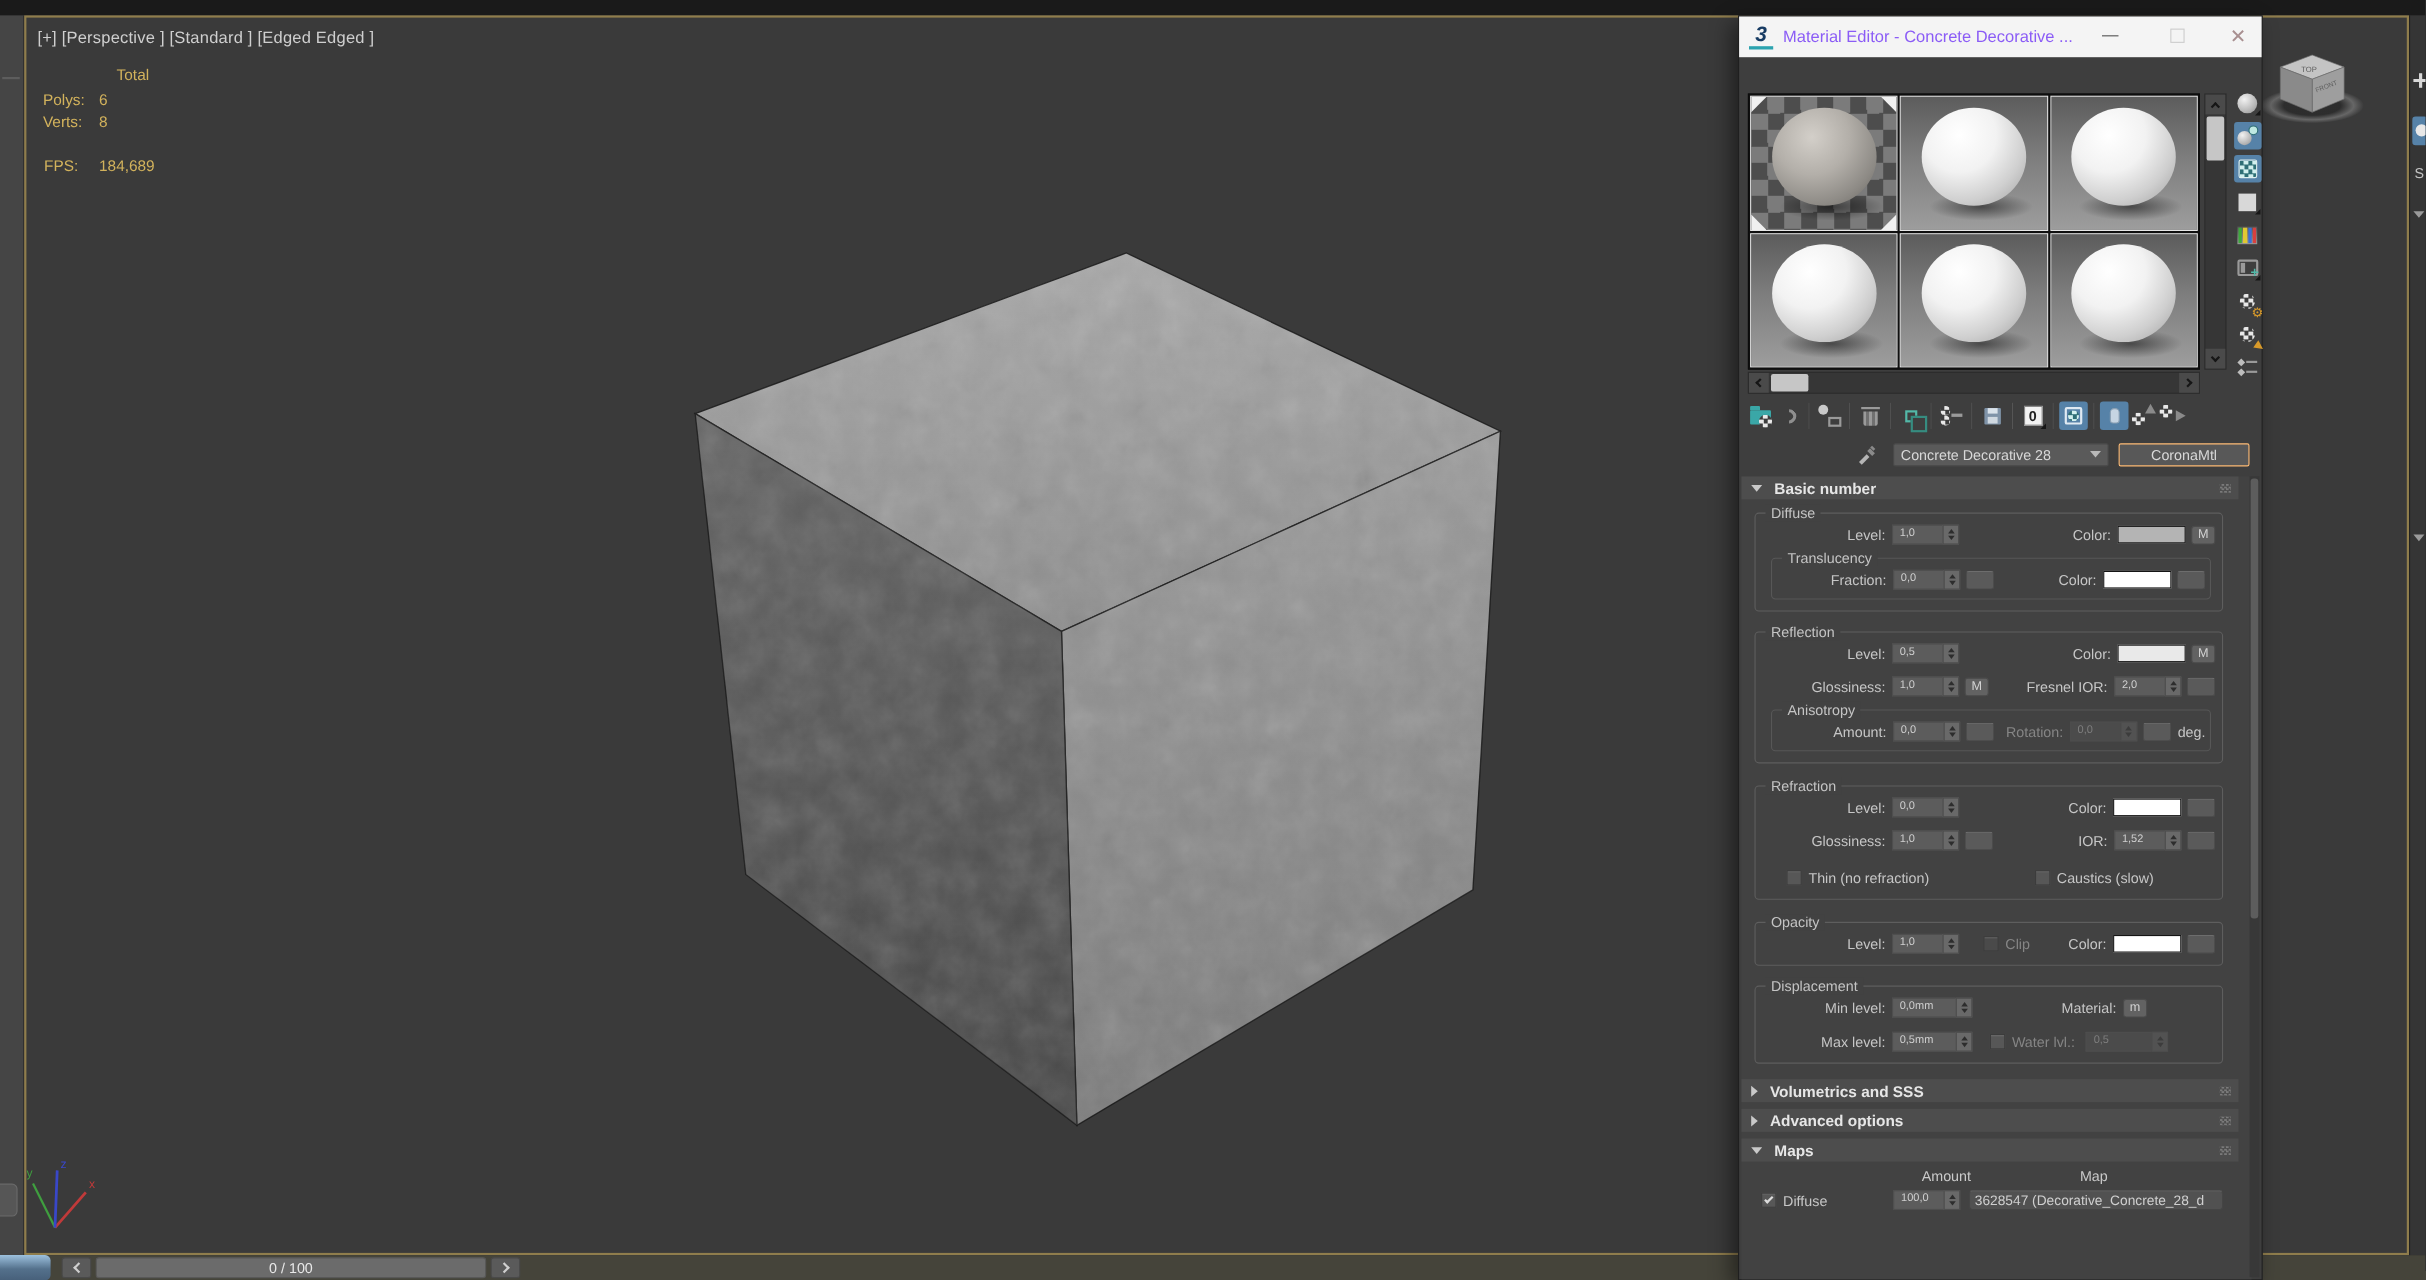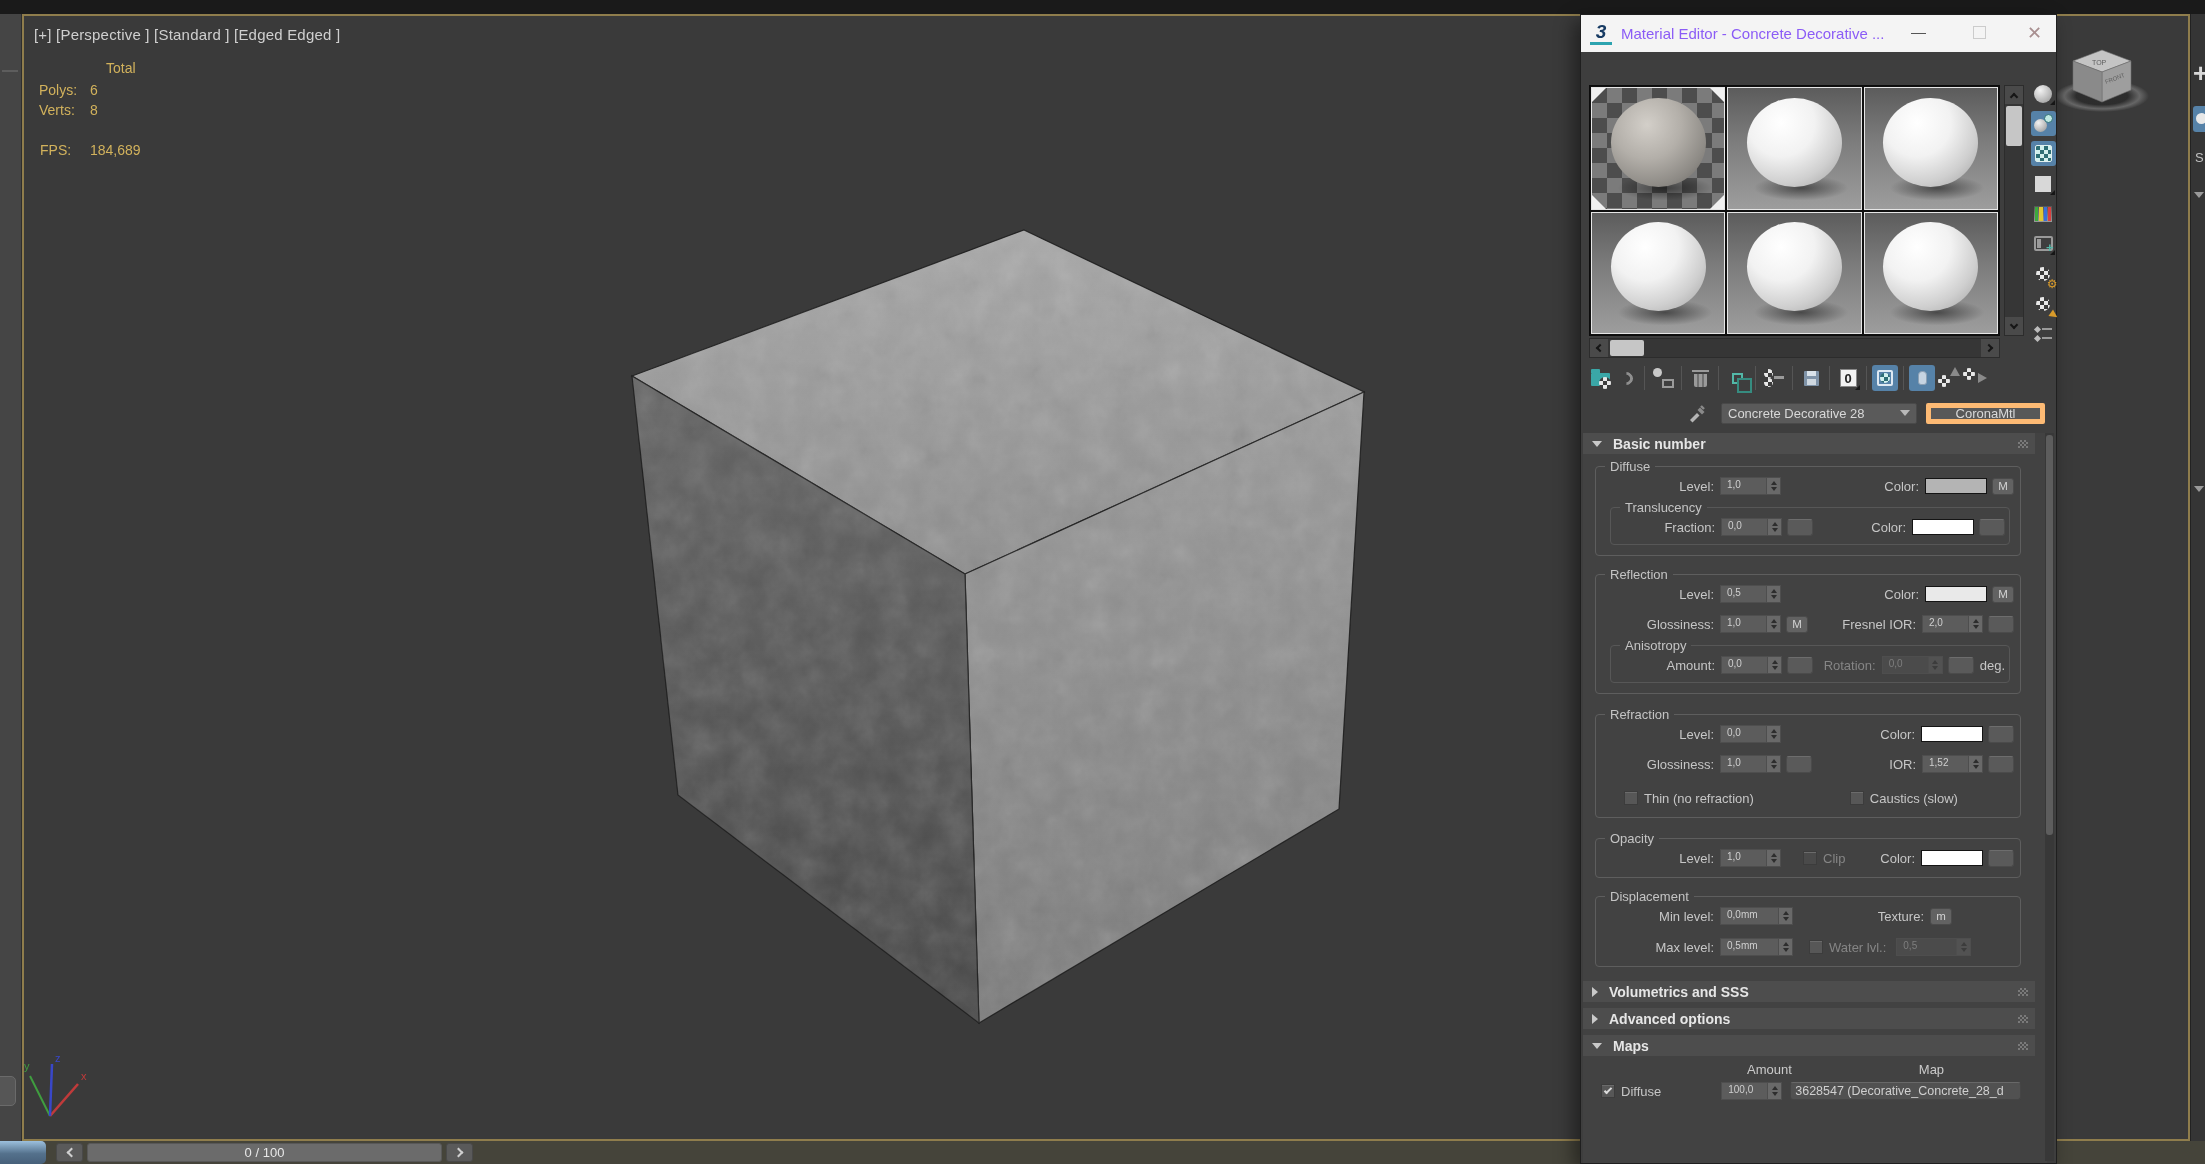--- a/index.html
+++ b/index.html
@@ -137,21 +137,21 @@
   .showvp { width:16px; height:16px; border:2px solid #dfe9f2; border-radius:2px; display:flex; align-items:center; justify-content:center; }
   .cyl { width:9px; height:14px; background:#c6d4e2; border-radius:4px 4px 3px 3px; border:1px solid #8ba0b4; }
   .garr { width:0; height:0; border-bottom:9px solid #8a8a8a; border-left:5px solid transparent; border-right:5px solid transparent; position:absolute; right:1px; top:2px; }
   .garr2 { width:0; height:0; border-left:9px solid #8a8a8a; border-top:5px solid transparent; border-bottom:5px solid transparent; position:absolute; right:0; top:8px; }
   
   .namerow { position:absolute; left:0; top:382px; width:100%; height:32px; display:flex; align-items:center; }
   .dropper { margin-left:106px; }
   .matdrop { margin-left:14px; width:196px; height:21px; background:#5a5a5a; border:1px solid #494949; border-radius:2px;
     display:flex; align-items:center; color:#d8d8d8; font-size:13px; padding:0 6px; }
   .matdrop .car { margin-left:auto; width:0; height:0; border-left:5px solid transparent; border-right:5px solid transparent; border-top:6px solid #b9b9b9; }
-  .mattype { margin-left:9px; width:119px; height:21px; background:#585858; border:5px solid #fdba74; border-radius:2px;
+  .mattype { margin-left:9px; width:119px; height:21px; background:#585858; border:1px solid #fdba74; border-radius:2px;
     color:#d8d8d8; font-size:13px; display:flex; align-items:center; justify-content:center; }
   
   .rpanel { position:absolute; left:2px; top:418px; width:464px; height:730px; background:#424242; padding-right:12px; overflow:hidden; }
   .rscroll { position:absolute; right:2px; top:418px; width:9px; height:728px; background:#383838; }
   .rscroll .thumb { position:absolute; left:1px; top:2px; width:7px; height:400px; background:#5d5d5d; border-radius:3px; }
   .rhead { height:21px; background:#4d4d4d; display:flex; align-items:center; margin-bottom:3px; position:relative; }
   .rhead .arr { margin-left:9px; }
   .rarr-open { width:0; height:0; border-left:5px solid transparent; border-right:5px solid transparent; border-top:6px solid #c9c9c9; }
   .rarr-closed { width:0; height:0; border-top:5px solid transparent; border-bottom:5px solid transparent; border-left:6px solid #c9c9c9; }
   .rhead .t { margin-left:11px; font-size:14px; font-weight:bold; color:#e6e6e6; }
@@ -641,21 +641,21 @@
       <span class="legend">Displacement</span>
       <div class="prow">
         <span class="lab w1">Min level:</span>
         <span class="spin xwide">
           <span class="v">0,0mm</span>
           <span class="a">
               <i class="tri-u"></i>
               <i class="tri-d"></i>
             </span>
         </span>
-        <span class="lab labr">Texture:</span>
+        <span class="lab labr">Material:</span>
         <span class="mbtn" style="margin-left:0">m</span>
         <span style="width:62px"></span>
       </div>
       <div class="prow" style="margin-top:9px">
         <span class="lab w1">Max level:</span>
         <span class="spin xwide">
           <span class="v">0,5mm</span>
           <span class="a">
               <i class="tri-u"></i>
               <i class="tri-d"></i>
@@ -686,21 +686,21 @@
     </div>
 
     <div class="rhead" style="margin-top:6px">
       <i class="arr rarr-open"></i>
       <span class="t">Maps</span>
       <i class="drag"></i>
     </div>
 
     <div class="mapshead">
       <span style="margin-left:152px">Amount</span>
-      <span style="margin-left:98px">Map</span>
+      <span style="margin-left:70px">Map</span>
     </div>
     <div class="maprow">
       <span class="chk" style="margin-left:6px">
           <i class="tick"></i>
         </span>
       <span>Diffuse</span>
       <span class="spin" style="margin-left:60px">
         <span class="v">100,0</span>
         <span class="a">
             <i class="tri-u"></i>

